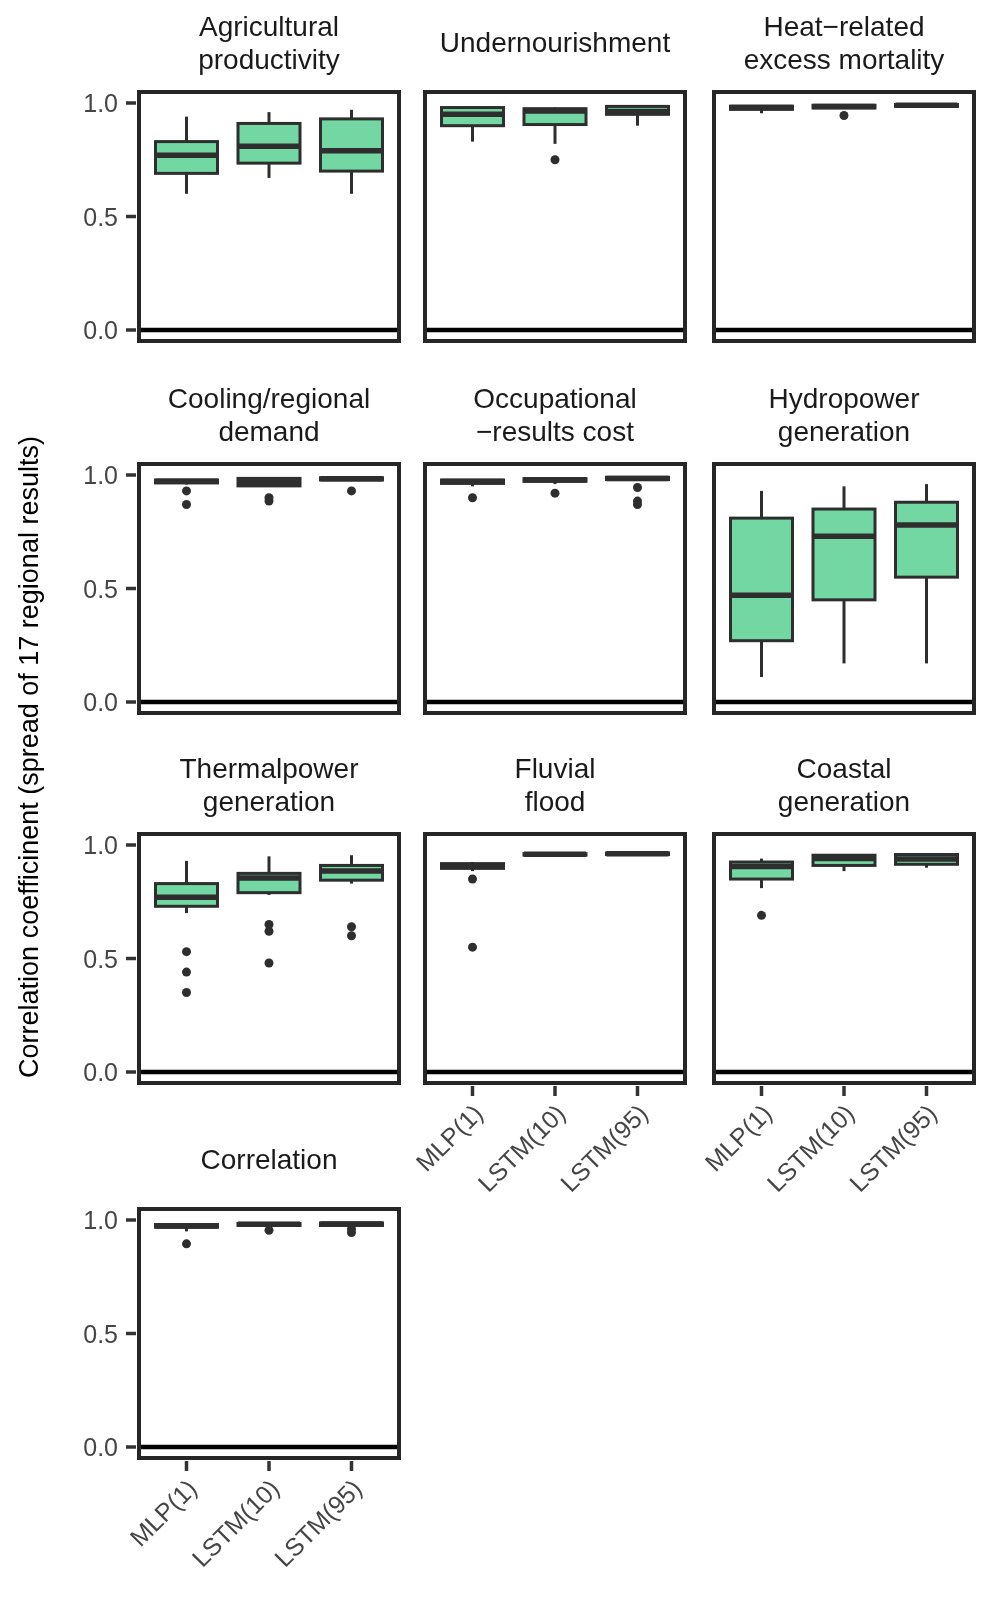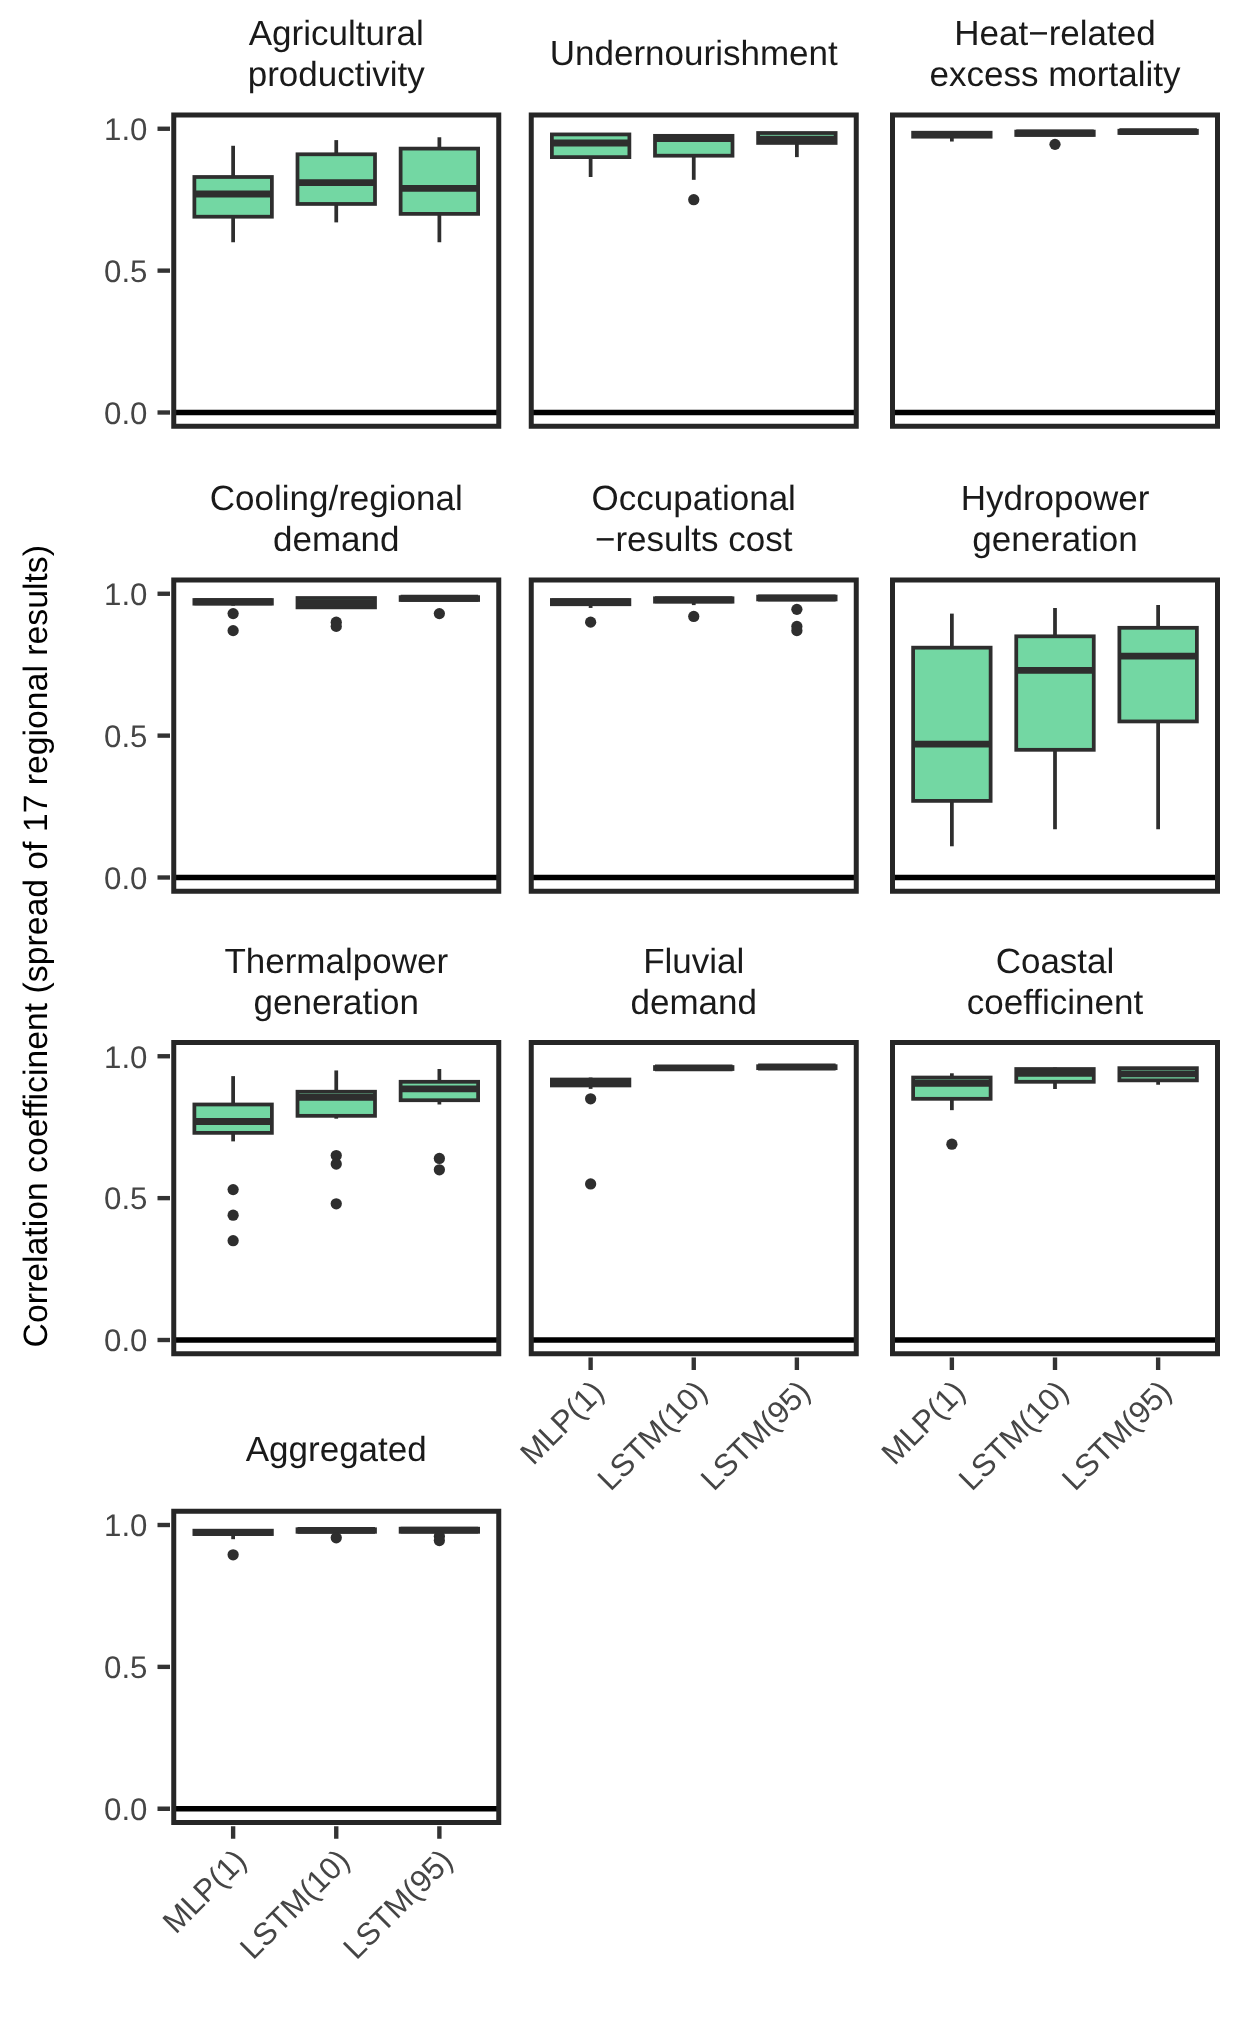--- a/index.html
+++ b/index.html
@@ -204,21 +204,21 @@
         <line x1="-11" x2="-1" y1="13" y2="13" stroke="#333333" stroke-width="3.5"></line>
         <text x="-19" y="22" text-anchor="end" class="tick-label">1.0</text>
         <line x1="-11" x2="-1" y1="126.5" y2="126.5" stroke="#333333" stroke-width="3.5"></line>
         <text x="-19" y="135.5" text-anchor="end" class="tick-label">0.5</text>
         <line x1="-11" x2="-1" y1="240" y2="240" stroke="#333333" stroke-width="3.5"></line>
         <text x="-19" y="249" text-anchor="end" class="tick-label">0.0</text>
       </svg>
   </div>
   <div class="panel" style="left:423px;top:748px;">
     <div class="title">Fluvial
-demand</div>
+flood</div>
     <svg width="264" height="253">
         <line x1="3" x2="261" y1="240" y2="240" stroke="#000000" stroke-width="4.5"></line>
         <line x1="49.5" x2="49.5" y1="30.02499999999999" y2="31.61399999999999" stroke="#2e2e2e" stroke-width="3"></line>
         <line x1="49.5" x2="49.5" y1="36.381" y2="39.105" stroke="#2e2e2e" stroke-width="3"></line>
         <rect x="18.5" y="31.61399999999999" width="62" height="4.76700000000001" fill="#73D7A3" stroke="#2e2e2e" stroke-width="3"></rect>
         <line x1="18.5" x2="80.5" y1="33.88399999999999" y2="33.88399999999999" stroke="#2e2e2e" stroke-width="5.5"></line>
         <circle cx="49.5" cy="47.050000000000004" r="4.5" fill="#2e2e2e"></circle>
         <circle cx="49.5" cy="115.14999999999999" r="4.5" fill="#2e2e2e"></circle>
         <line x1="132" x2="132" y1="21.62600000000001" y2="21.62600000000001" stroke="#2e2e2e" stroke-width="3"></line>
         <line x1="132" x2="132" y1="23.21500000000001" y2="23.896000000000008" stroke="#2e2e2e" stroke-width="3"></line>
@@ -232,21 +232,21 @@
         <line x1="49.5" x2="49.5" y1="254" y2="264" stroke="#333333" stroke-width="3.5"></line>
         <text transform="translate(61.5,283) rotate(-45)" text-anchor="end" class="xcat-label">MLP(1)</text>
         <line x1="132" x2="132" y1="254" y2="264" stroke="#333333" stroke-width="3.5"></line>
         <text transform="translate(144,283) rotate(-45)" text-anchor="end" class="xcat-label">LSTM(10)</text>
         <line x1="214.5" x2="214.5" y1="254" y2="264" stroke="#333333" stroke-width="3.5"></line>
         <text transform="translate(226.5,283) rotate(-45)" text-anchor="end" class="xcat-label">LSTM(95)</text>
       </svg>
   </div>
   <div class="panel" style="left:712px;top:748px;">
     <div class="title">Coastal
-coefficinent</div>
+generation</div>
     <svg width="264" height="253">
         <line x1="3" x2="261" y1="240" y2="240" stroke="#000000" stroke-width="4.5"></line>
         <line x1="49.5" x2="49.5" y1="26.62000000000001" y2="30.02499999999999" stroke="#2e2e2e" stroke-width="3"></line>
         <line x1="49.5" x2="49.5" y1="47.050000000000004" y2="56.12999999999999" stroke="#2e2e2e" stroke-width="3"></line>
         <rect x="18.5" y="30.02499999999999" width="62" height="17.025000000000013" fill="#73D7A3" stroke="#2e2e2e" stroke-width="3"></rect>
         <line x1="18.5" x2="80.5" y1="34.565" y2="34.565" stroke="#2e2e2e" stroke-width="5.5"></line>
         <circle cx="49.5" cy="83.37000000000002" r="4.5" fill="#2e2e2e"></circle>
         <line x1="132" x2="132" y1="22.08000000000001" y2="23.21500000000001" stroke="#2e2e2e" stroke-width="3"></line>
         <line x1="132" x2="132" y1="33.42999999999999" y2="39.105" stroke="#2e2e2e" stroke-width="3"></line>
         <rect x="101" y="23.21500000000001" width="62" height="10.214999999999982" fill="#73D7A3" stroke="#2e2e2e" stroke-width="3"></rect>
@@ -259,21 +259,21 @@
         <line x1="49.5" x2="49.5" y1="254" y2="264" stroke="#333333" stroke-width="3.5"></line>
         <text transform="translate(61.5,283) rotate(-45)" text-anchor="end" class="xcat-label">MLP(1)</text>
         <line x1="132" x2="132" y1="254" y2="264" stroke="#333333" stroke-width="3.5"></line>
         <text transform="translate(144,283) rotate(-45)" text-anchor="end" class="xcat-label">LSTM(10)</text>
         <line x1="214.5" x2="214.5" y1="254" y2="264" stroke="#333333" stroke-width="3.5"></line>
         <text transform="translate(226.5,283) rotate(-45)" text-anchor="end" class="xcat-label">LSTM(95)</text>
       </svg>
   </div>
 
   <div class="panel" style="left:137px;top:1123px;">
-    <div class="title">Aggregated</div>
+    <div class="title">Correlation</div>
     <svg width="264" height="253">
         <line x1="3" x2="261" y1="240" y2="240" stroke="#000000" stroke-width="4.5"></line>
         <line x1="49.5" x2="49.5" y1="17.540000000000006" y2="17.540000000000006" stroke="#2e2e2e" stroke-width="3"></line>
         <line x1="49.5" x2="49.5" y1="20.264000000000006" y2="24.35000000000001" stroke="#2e2e2e" stroke-width="3"></line>
         <rect x="18.5" y="17.540000000000006" width="62" height="2.724" fill="#73D7A3" stroke="#2e2e2e" stroke-width="3"></rect>
         <line x1="18.5" x2="80.5" y1="18.902000000000005" y2="18.902000000000005" stroke="#2e2e2e" stroke-width="5.5"></line>
         <circle cx="49.5" cy="36.834999999999994" r="4.5" fill="#2e2e2e"></circle>
         <line x1="132" x2="132" y1="16.405" y2="16.405" stroke="#2e2e2e" stroke-width="3"></line>
         <line x1="132" x2="132" y1="18.448000000000004" y2="19.356000000000005" stroke="#2e2e2e" stroke-width="3"></line>
         <rect x="101" y="16.405" width="62" height="2.043000000000003" fill="#73D7A3" stroke="#2e2e2e" stroke-width="3"></rect>

